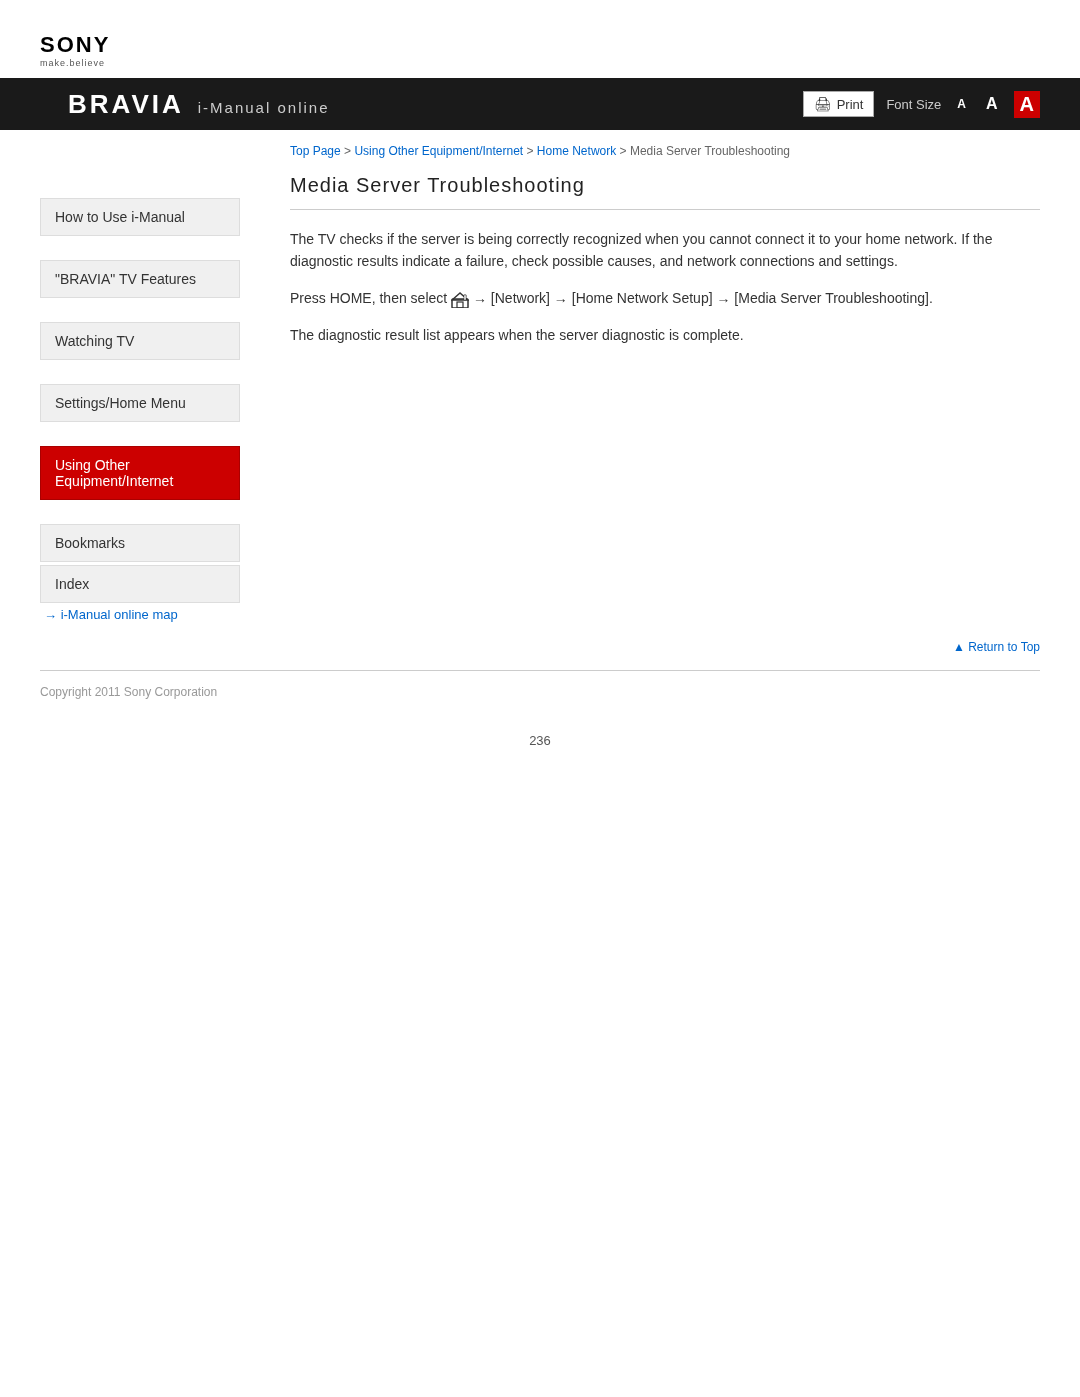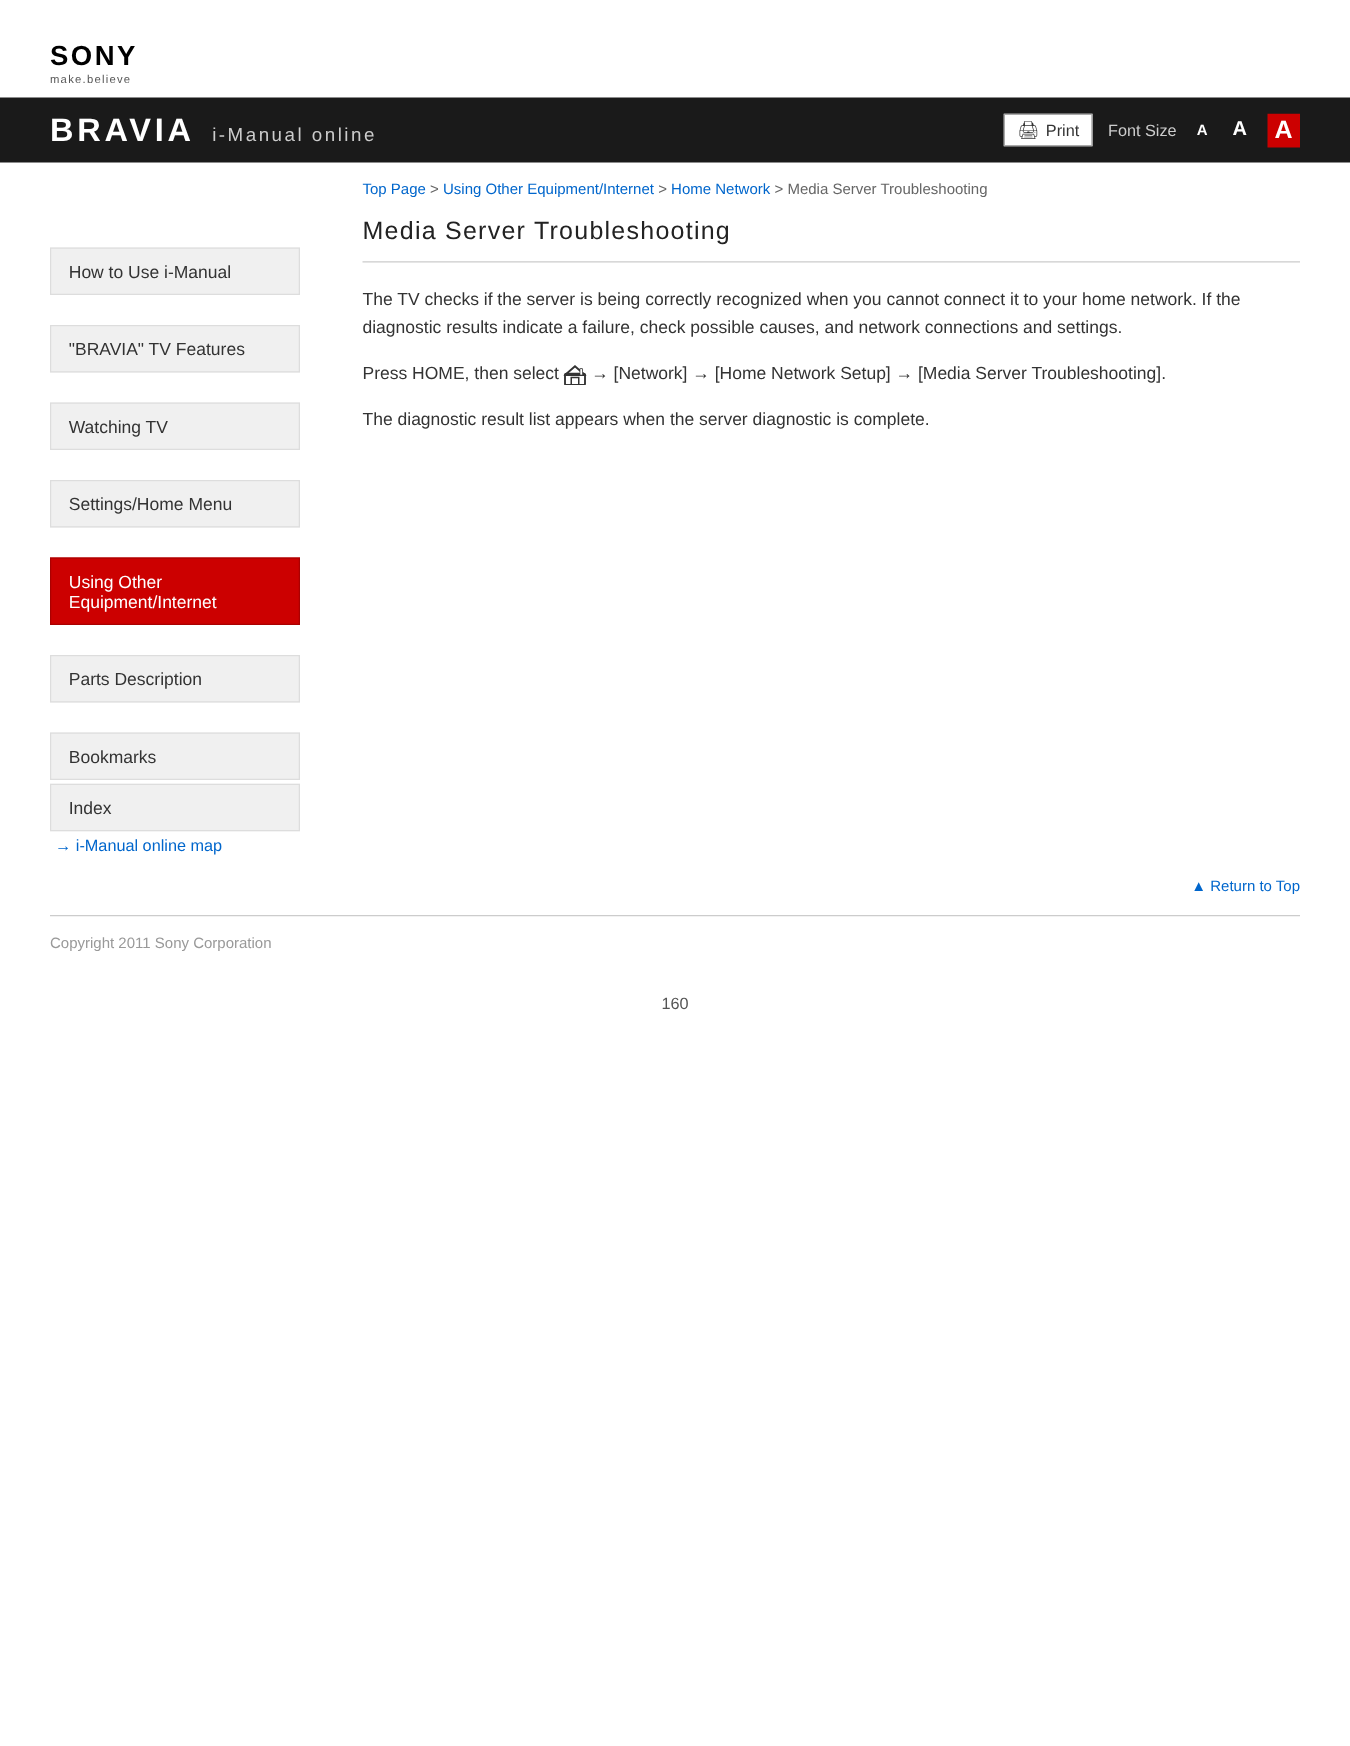--- a/index.html
+++ b/index.html
@@ -35,20 +35,21 @@
       display: flex;
       align-items: center;
       justify-content: space-between;
       padding: 0 40px;
       height: 52px;
     }
     .bravia-title {
       display: flex;
       align-items: baseline;
       gap: 14px;
+      margin-left: 28px;
     }
     .bravia-logo {
       color: #fff;
       font-size: 26px;
       font-weight: bold;
       font-family: Arial Black, sans-serif;
       letter-spacing: 3px;
     }
     .imanual-text {
       color: #ccc;
@@ -250,21 +251,20 @@
 </div>
 
 <div class="main-container">
 
   <div class="sidebar">
     <a class="sidebar-item" href="#">How to Use i-Manual</a>
     <a class="sidebar-item" href="#">"BRAVIA" TV Features</a>
     <a class="sidebar-item" href="#">Watching TV</a>
     <a class="sidebar-item" href="#">Settings/Home Menu</a>
     <a class="sidebar-item active" href="#">Using Other Equipment/Internet</a>
-    <a class="sidebar-item" href="#">Parts Description</a>
     <a class="sidebar-item" href="#">Bookmarks</a>
 
     <a class="sidebar-index" href="#">Index</a>
 
     <a class="imanual-map-link" href="#">i-Manual online map</a>
   </div>
 
   <div class="content">
     <h1 class="page-title">Media Server Troubleshooting</h1>
     <div class="content-body">
@@ -289,13 +289,13 @@
 <div class="return-top-area">
   <a class="return-top-link" href="#">Return to Top</a>
 </div>
 
 <div class="footer-divider"></div>
 
 <div class="footer">
   <span>Copyright 2011 Sony Corporation</span>
 </div>
 
-<div class="page-number">160</div>
+<div class="page-number">236</div>
 
 </body></html>

